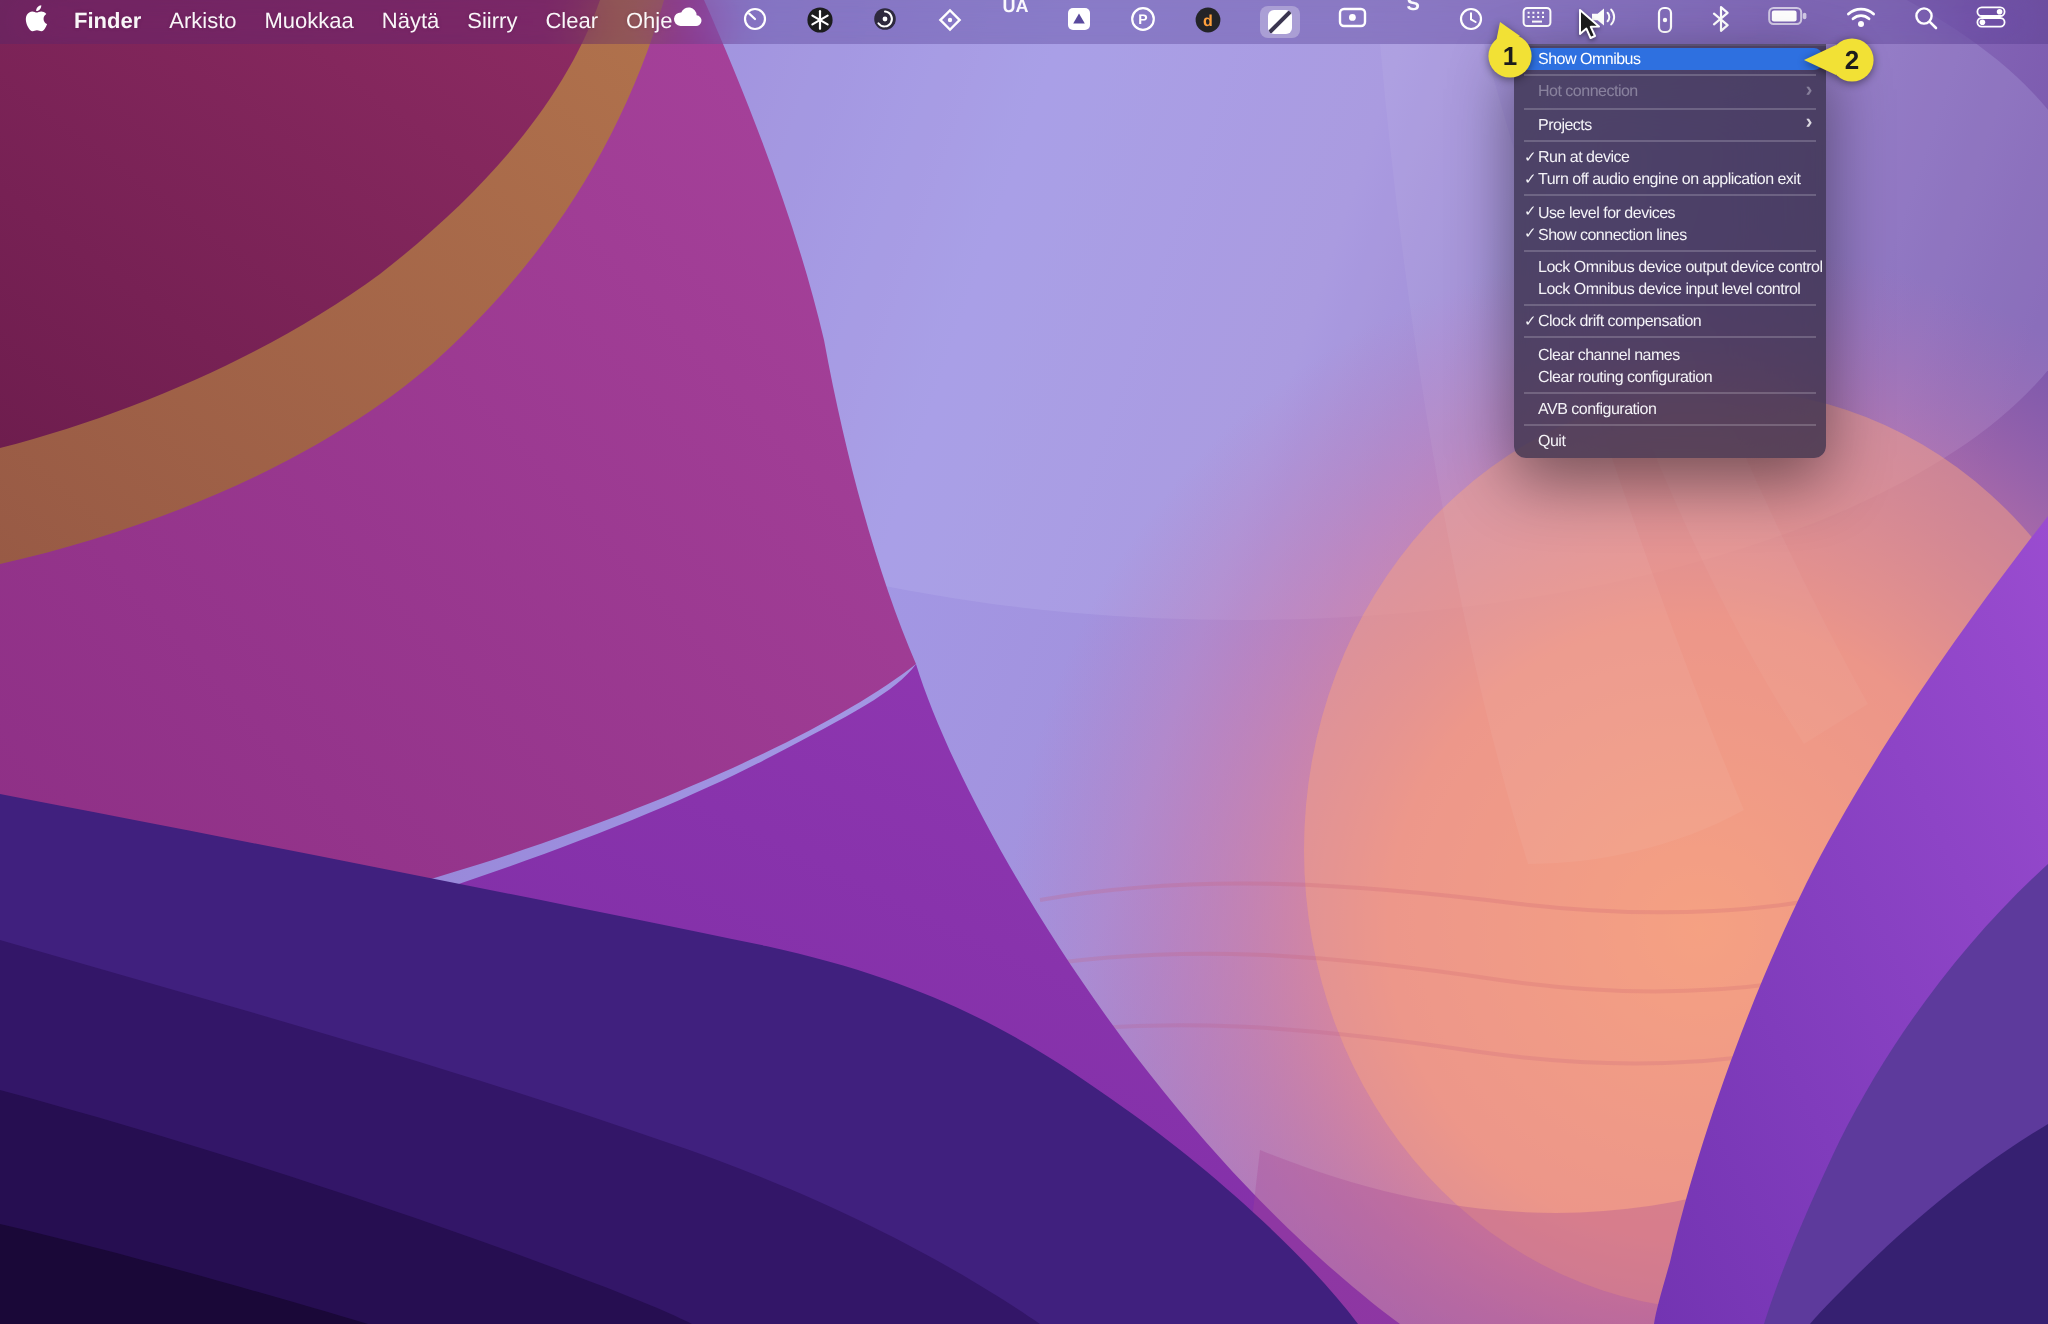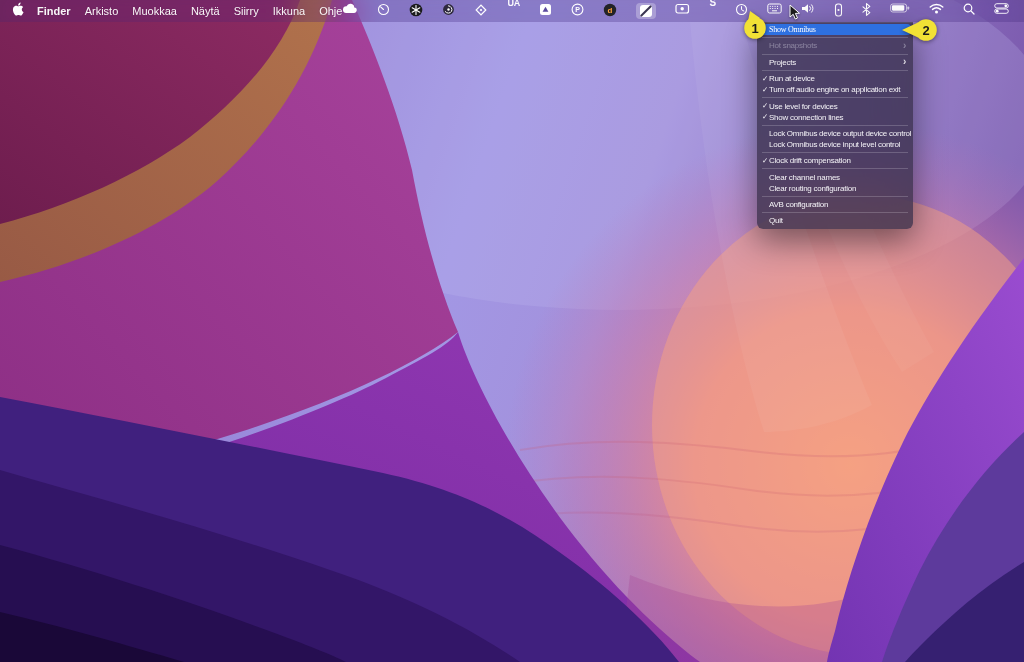--- a/index.html
+++ b/index.html
@@ -28,21 +28,21 @@
   #omnibus-menu{position:absolute;left:757px;top:22px;width:156px;
     background:rgba(55,47,71,0.80);backdrop-filter:blur(22px) saturate(1.4);
     border-radius:0 0 6px 6px;padding:2px 0 3px 0;
     box-shadow:0 12px 32px rgba(0,0,0,0.45),0 1px 0 rgba(255,255,255,0.08) inset;}
   .mi{display:flex;align-items:center;height:11px;padding:0 5px;overflow:hidden;
       font-size:8px;letter-spacing:-0.25px;color:#f4f3f7;}
   .mi .chk{width:7px;flex:none;font-size:7.5px;line-height:1;}
   .mi .lbl{flex:1;white-space:nowrap;}
   .mi .arr{flex:none;font-size:10px;line-height:0;padding-right:2px;font-weight:700;
            color:rgba(244,243,247,0.85);}
-  .mi.sel{background:#2e70e0;border-radius:4px;margin:0 2px;padding:0 3px;color:#fff;font-family:Liberation Serif, serif;}
+  .mi.sel{background:#2e70e0;border-radius:4px;margin:0 2px;padding:0 3px;color:#fff;}
   .mi.dis{color:rgba(235,235,245,0.38);}
   .mi.dis .arr{color:rgba(235,235,245,0.38);}
   .sep{height:1px;background:rgba(255,255,255,0.19);margin:2.2px 5px;}
 
   
   .badge{position:absolute;filter:drop-shadow(0 1.5px 2px rgba(0,0,0,0.45));}
   .badge text{font-family:"Liberation Sans",sans-serif;font-weight:700;font-size:13px;fill:#1c1c1c;}
   #cursor{position:absolute;left:789px;top:4px;filter:drop-shadow(0 1px 1px rgba(0,0,0,0.4));}
 </style>
 </head>
@@ -126,21 +126,21 @@
         C13.7,12.1,11.6,11.4,11.6,9.1z M9.4,3.2c0.5-0.7,0.9-1.6,0.8-2.5C9.4,0.7,8.5,1.2,7.9,1.9
         C7.4,2.5,7,3.4,7.1,4.3C8,4.4,8.9,3.9,9.4,3.2z"></path>
       </svg>
     </span>
     <div id="mb-left">
         <span class="mb-item bold">Finder</span>
         <span class="mb-item">Arkisto</span>
         <span class="mb-item">Muokkaa</span>
         <span class="mb-item">Näytä</span>
         <span class="mb-item">Siirry</span>
-        <span class="mb-item">Ikkuna</span>
+        <span class="mb-item">Clear</span>
         <span class="mb-item">Ohje</span>
       </div>
 
     <div id="mb-right">
       <span class="sic">
         <svg width="16" height="11" viewBox="0 0 16 11">
             <path fill="#fff" d="M4.2,10 h7.6 a2.7,2.7 0 0 0 0.5,-5.4 A4,4 0 0 0 4.6,3.2 A3.3,3.3 0 0 0 4.2,10 Z"></path>
           </svg>
       </span>
       <span class="sic">
@@ -267,21 +267,21 @@
 
   <div id="omnibus-menu">
       <div class="mi sel">
         <span class="chk"></span>
         <span class="lbl">Show Omnibus</span>
         <span class="arr"></span>
       </div>
       <div class="sep"></div>
       <div class="mi dis">
         <span class="chk"></span>
-        <span class="lbl">Hot snapshots</span>
+        <span class="lbl">Hot connection</span>
         <span class="arr">›</span>
       </div>
       <div class="sep"></div>
       <div class="mi">
         <span class="chk"></span>
         <span class="lbl">Projects</span>
         <span class="arr">›</span>
       </div>
       <div class="sep"></div>
       <div class="mi">

